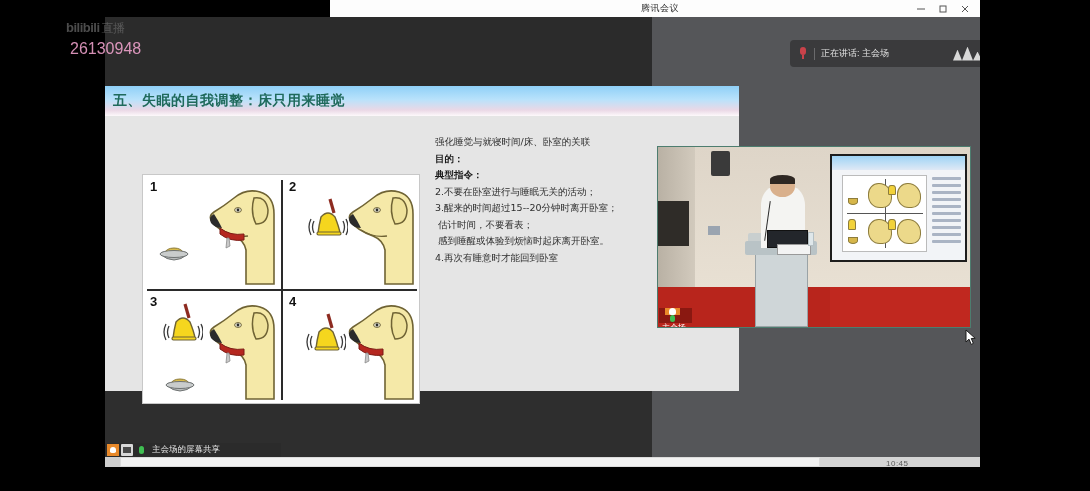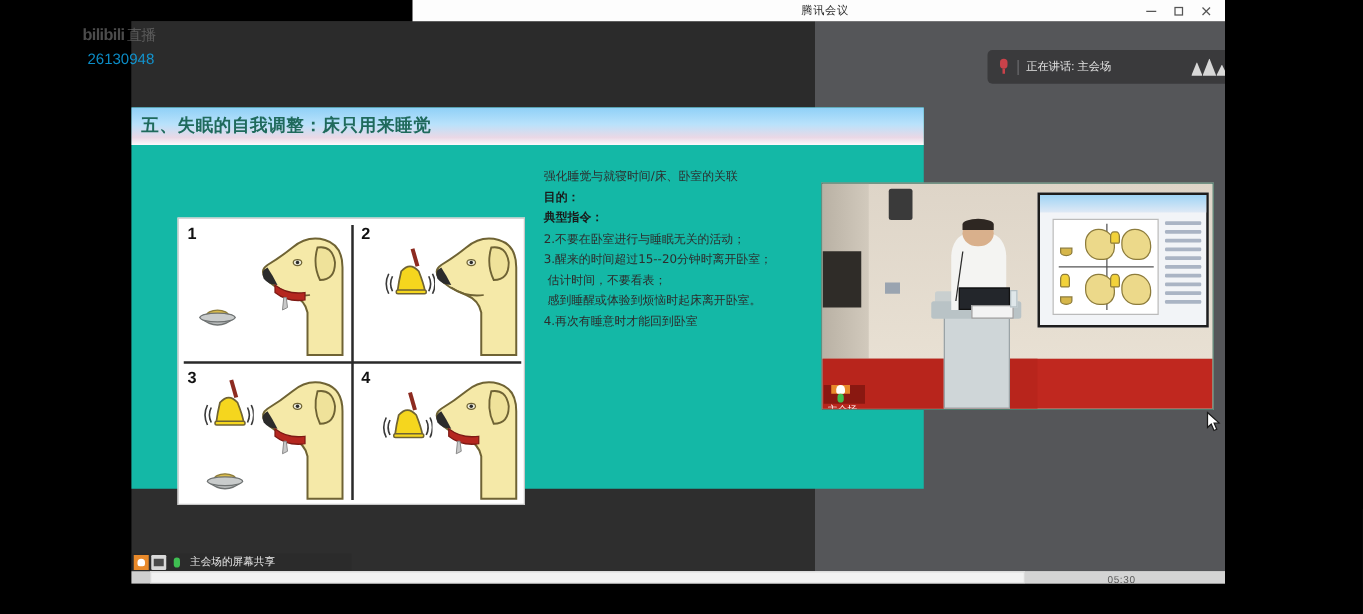--- a/index.html
+++ b/index.html
@@ -27,40 +27,40 @@
            background:#2b2b2b;}
   #rightdark{position:absolute;left:652px;top:17px;width:328px;height:440px;
              background:#555659;}
 
   
   #bili{position:absolute;left:66px;top:20px;width:160px;color:#8a8a8a;
         z-index:6;}
   #bili .row1{font-size:13px;font-weight:bold;letter-spacing:-.5px;
               display:flex;align-items:baseline;gap:2px;opacity:.55;text-align:right;}
   #bili .row1 .zb{font-size:12px;font-weight:normal;opacity:.9;}
-  #bili .row2{font-size:12px;color:#0ea5e9;margin-top:3px;margin-left:4px;
+  #bili .row2{font-size:16px;color:#f9a8d4;margin-top:3px;margin-left:4px;
               opacity:.85;}
 
   
   #speakpill{position:absolute;left:790px;top:40px;width:200px;height:27px;
              background:#3a3a3c;border-radius:4px;display:flex;
              align-items:center;padding:0 8px;box-sizing:border-box;gap:6px;}
   #speakpill .micic{width:10px;height:14px;position:relative;}
   #speakpill .micic .cap{position:absolute;left:2px;top:0;width:6px;height:8px;
                           background:#c9424a;border-radius:3px;}
   #speakpill .micic .stem{position:absolute;left:4px;top:8px;width:2px;height:4px;
                            background:#c9424a;}
   #speakpill .sep{width:1px;height:12px;background:#6a6a6c;}
   #speakpill .sptxt{font-size:9px;color:#e2e2e2;white-space:nowrap;}
   #speakpill .wave{margin-left:auto;display:flex;align-items:flex-end;gap:0;}
   #speakpill .wave span{display:block;background:#d8d8d8;}
 
   
   #slide{position:absolute;left:105px;top:86px;width:634px;height:305px;
-         background:#14b8a6;}
+         background:#e5e5e5;}
   #slidehdr{height:30px;width:100%;
             background:linear-gradient(to bottom,#8fd0f7 0%,#b9e2fb 45%,#ead8e6 80%,#fdf9fb 100%);
             display:flex;align-items:center;}
   #slidehdr .st{font-size:14px;font-weight:bold;color:#1f6a5c;padding-left:8px;
                 letter-spacing:.5px;}
 
   #slidebody{position:relative;height:275px;}
 
   
   #grid{position:absolute;left:37px;top:58px;width:278px;height:230px;
@@ -447,21 +447,21 @@
     <div class="ic mic3">
         <div class="m"></div>
       </div>
     <div class="sbtxt">主会场的屏幕共享</div>
   </div>
 
   <div id="hscroll">
     <div class="rcap"></div>
     <div class="thumb"></div>
   </div>
-  <div id="clocklbl">05:30</div>
+  <div id="clocklbl">10:45</div>
 
   <div id="leftblack"></div>
   <div id="rightblack"></div>
   <div id="botblack"></div>
 
   <div id="cursor">
     <svg width="12" height="17" viewBox="0 0 12 17">
       <path d="M1 1 L1 13 L4 10.2 L6.2 15.4 L8.4 14.4 L6.3 9.5 L10.2 9.3 Z" fill="#ffffff" stroke="#1a1a1a" stroke-width="1"></path>
     </svg>
   </div>

